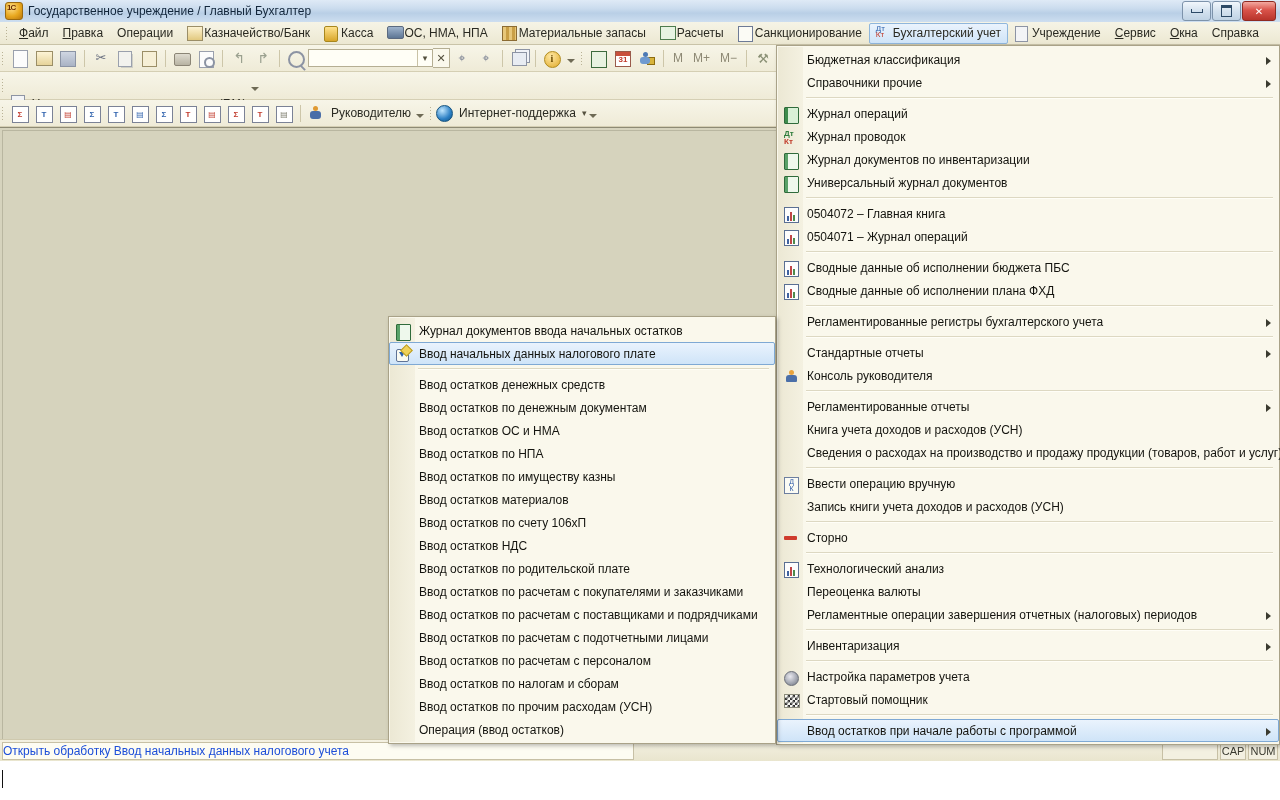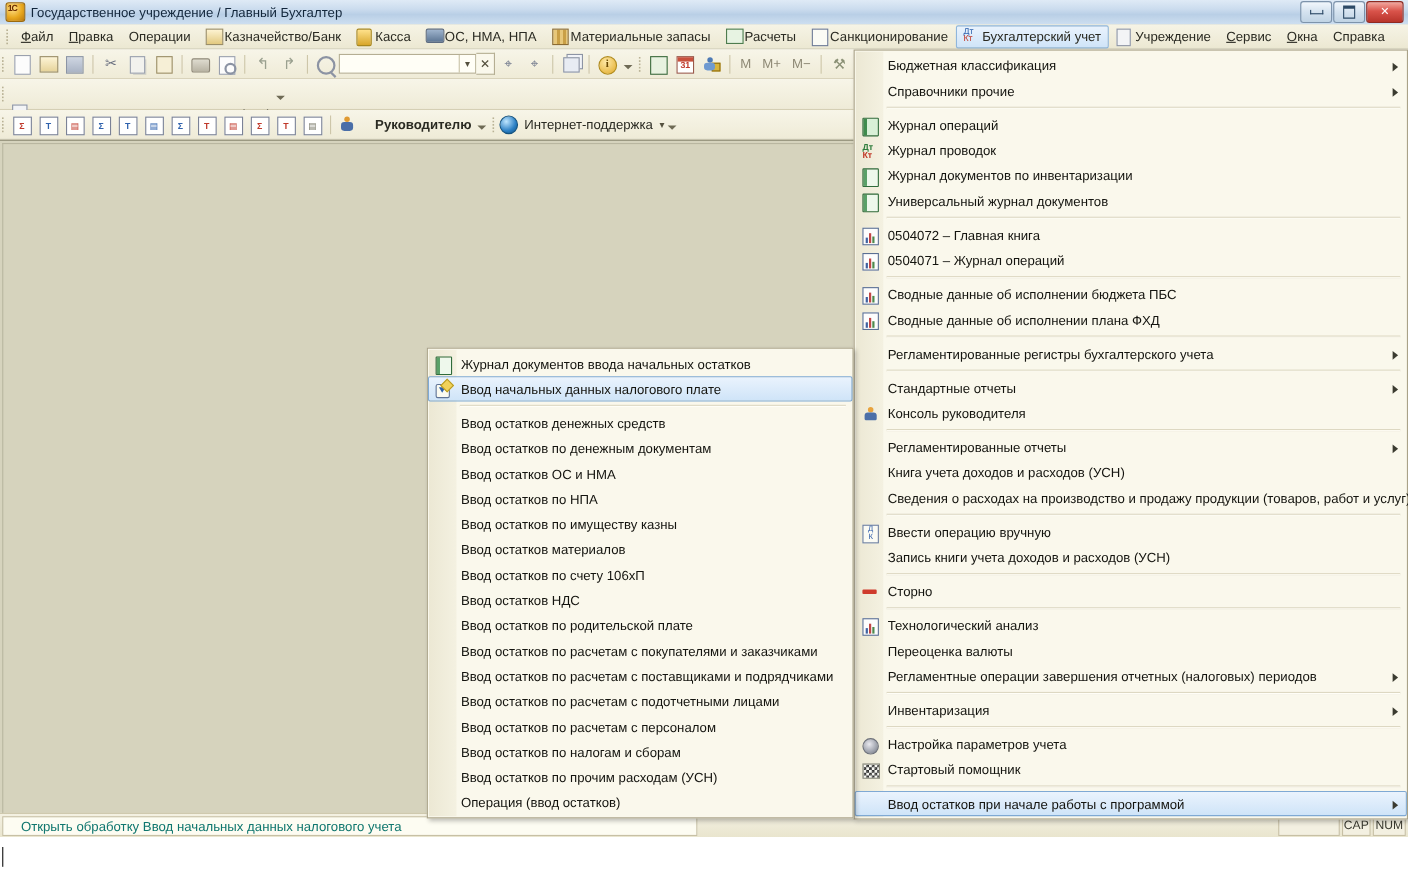--- a/index.html
+++ b/index.html
@@ -100,22 +100,22 @@
   
   .statusbar{
     position:absolute;left:0;top:739px;width:1280px;height:22px;
     background:linear-gradient(180deg,#f4f1e2,#e9e5ce);
     border-top:1px solid #cfc9ae;box-sizing:border-box;
     display:flex;align-items:center;
   }
   .sb-hint{
     margin-left:2px;height:18px;flex:none;width:632px;
     background:#fdfcf2;border:1px solid #c7c0a5;
-    display:flex;align-items:center;padding:0 16px;box-sizing:border-box;
-    font-size:12px;color:#0f766e;white-space:nowrap;
+    display:flex;align-items:center;padding:0 0;box-sizing:border-box;
+    font-size:12px;color:#1d4ed8;white-space:nowrap;
   }
   .sb-fill{flex:1;}
   .sb-box{
     height:18px;margin-right:2px;border:1px solid #c7c0a5;background:#f3f0e1;
     display:flex;align-items:center;justify-content:center;box-sizing:border-box;
     font-size:11px;color:#3a3a30;
   }
   .sb-blank{width:56px;}
   .sb-cap{width:26px;}
   .sb-num{width:30px;}
@@ -425,21 +425,21 @@
           <div class="g-rep" style="color:#c0392b">Σ</div>
         </div>
         <div class="tbtn">
           <div class="g-rep" style="color:#c0392b">T</div>
         </div>
         <div class="tbtn">
           <div class="g-rep" style="color:#7a7a6a">▤</div>
         </div>
       </div>
     <div class="sep"></div>
-    <div style="display:flex;align-items:center;gap:14px;padding-left:4px;font-weight:bold;">
+    <div style="display:flex;align-items:center;gap:4px;padding-left:4px;">
       <div class="g-dir"></div>
       <div class="tlabel">Руководителю</div>
     </div>
     <div class="caret"></div>
     <div class="grip"></div>
     <div style="display:flex;align-items:center;gap:4px;">
       <div class="g-globe"></div>
       <div class="tlabel">Интернет-поддержка</div>
       <div style="font-size:9px;color:#55513f;">▾</div>
     </div>

